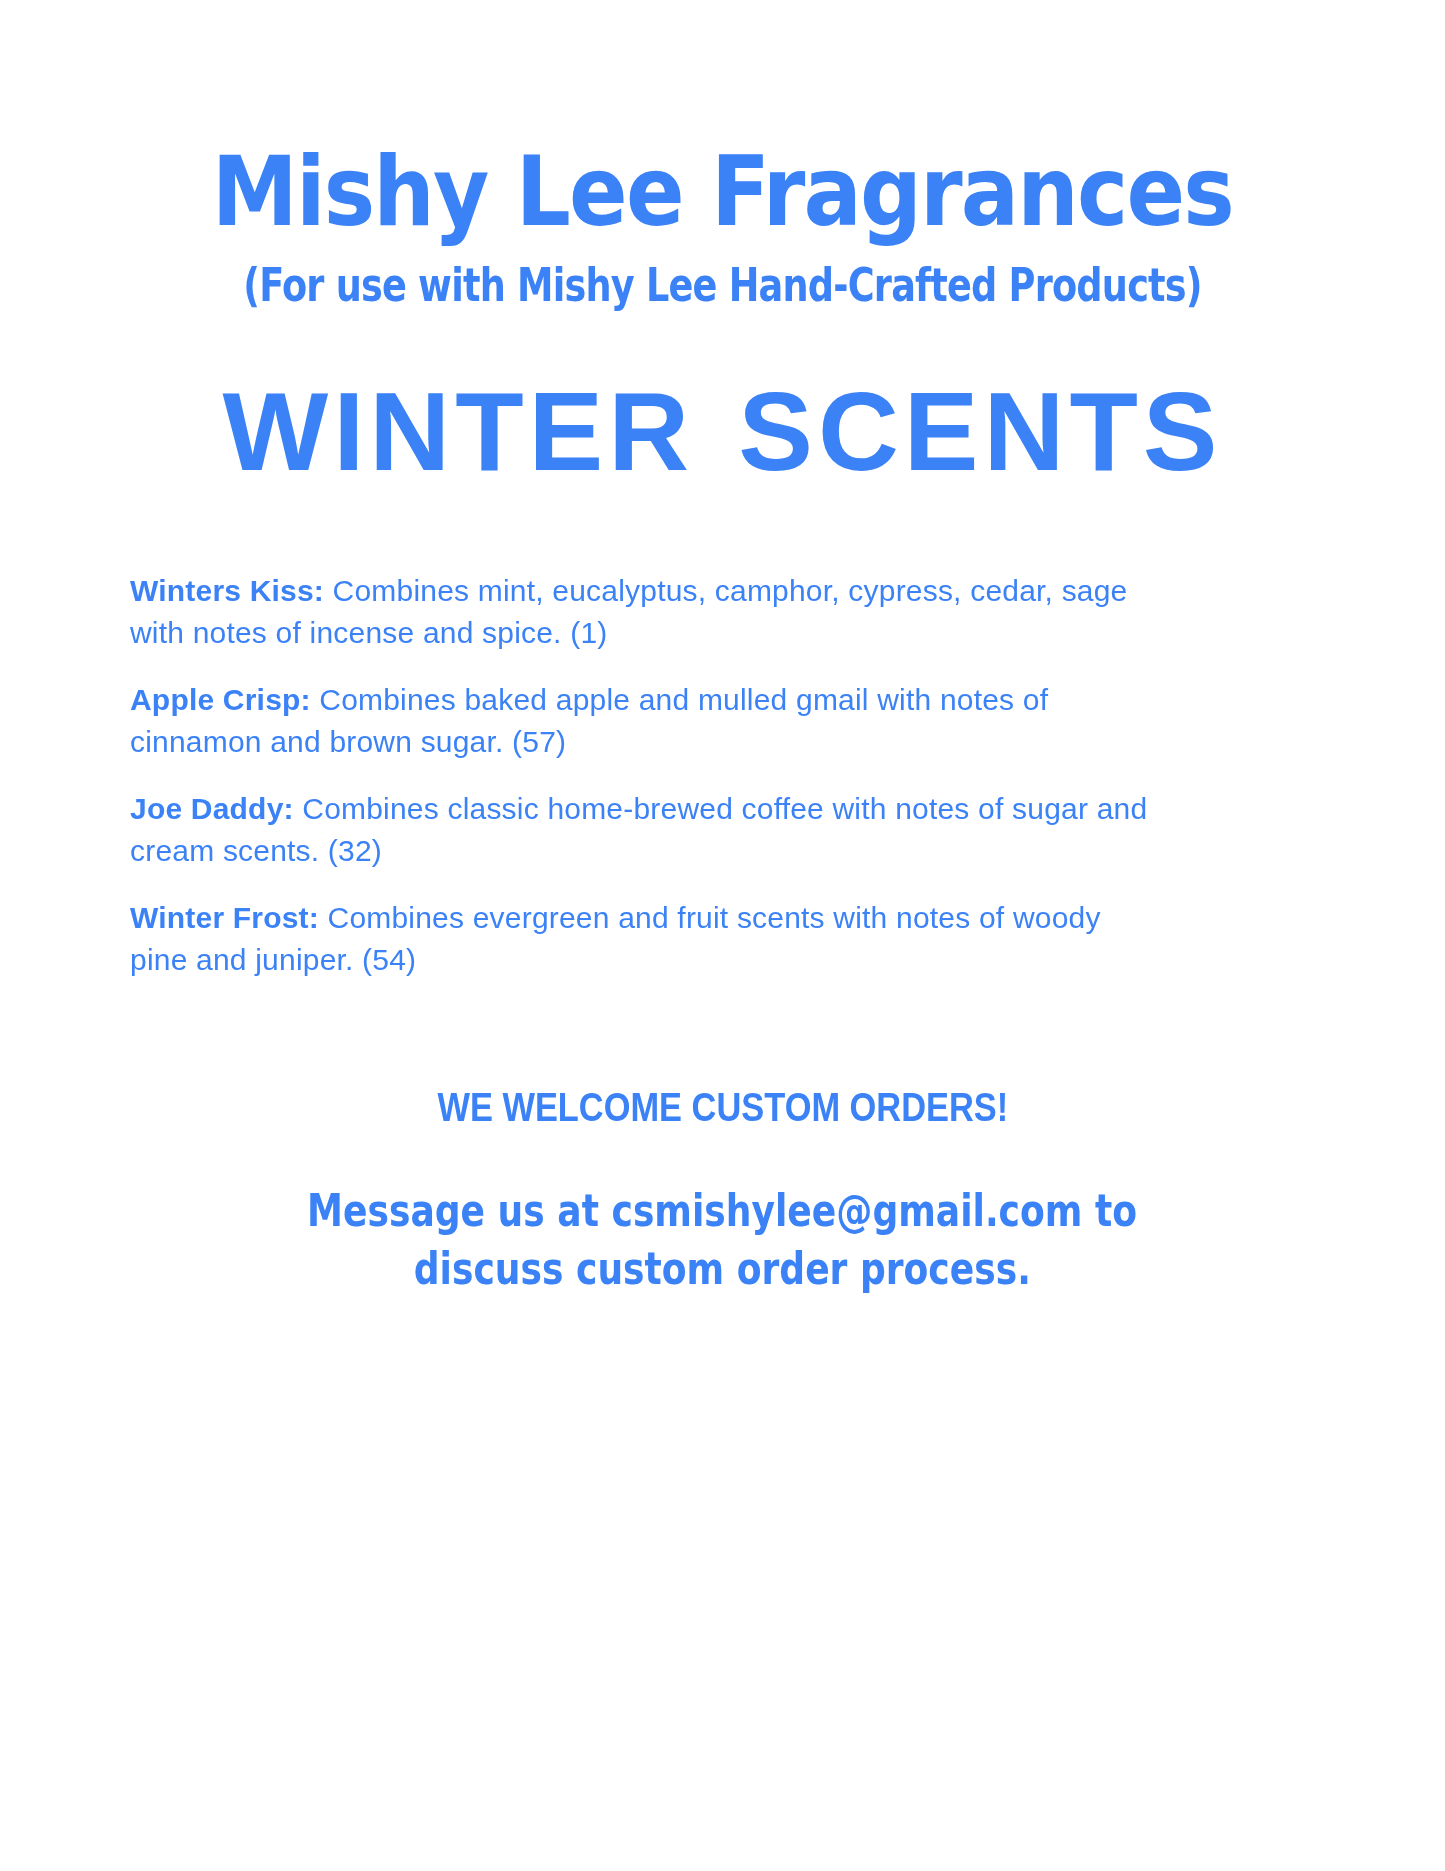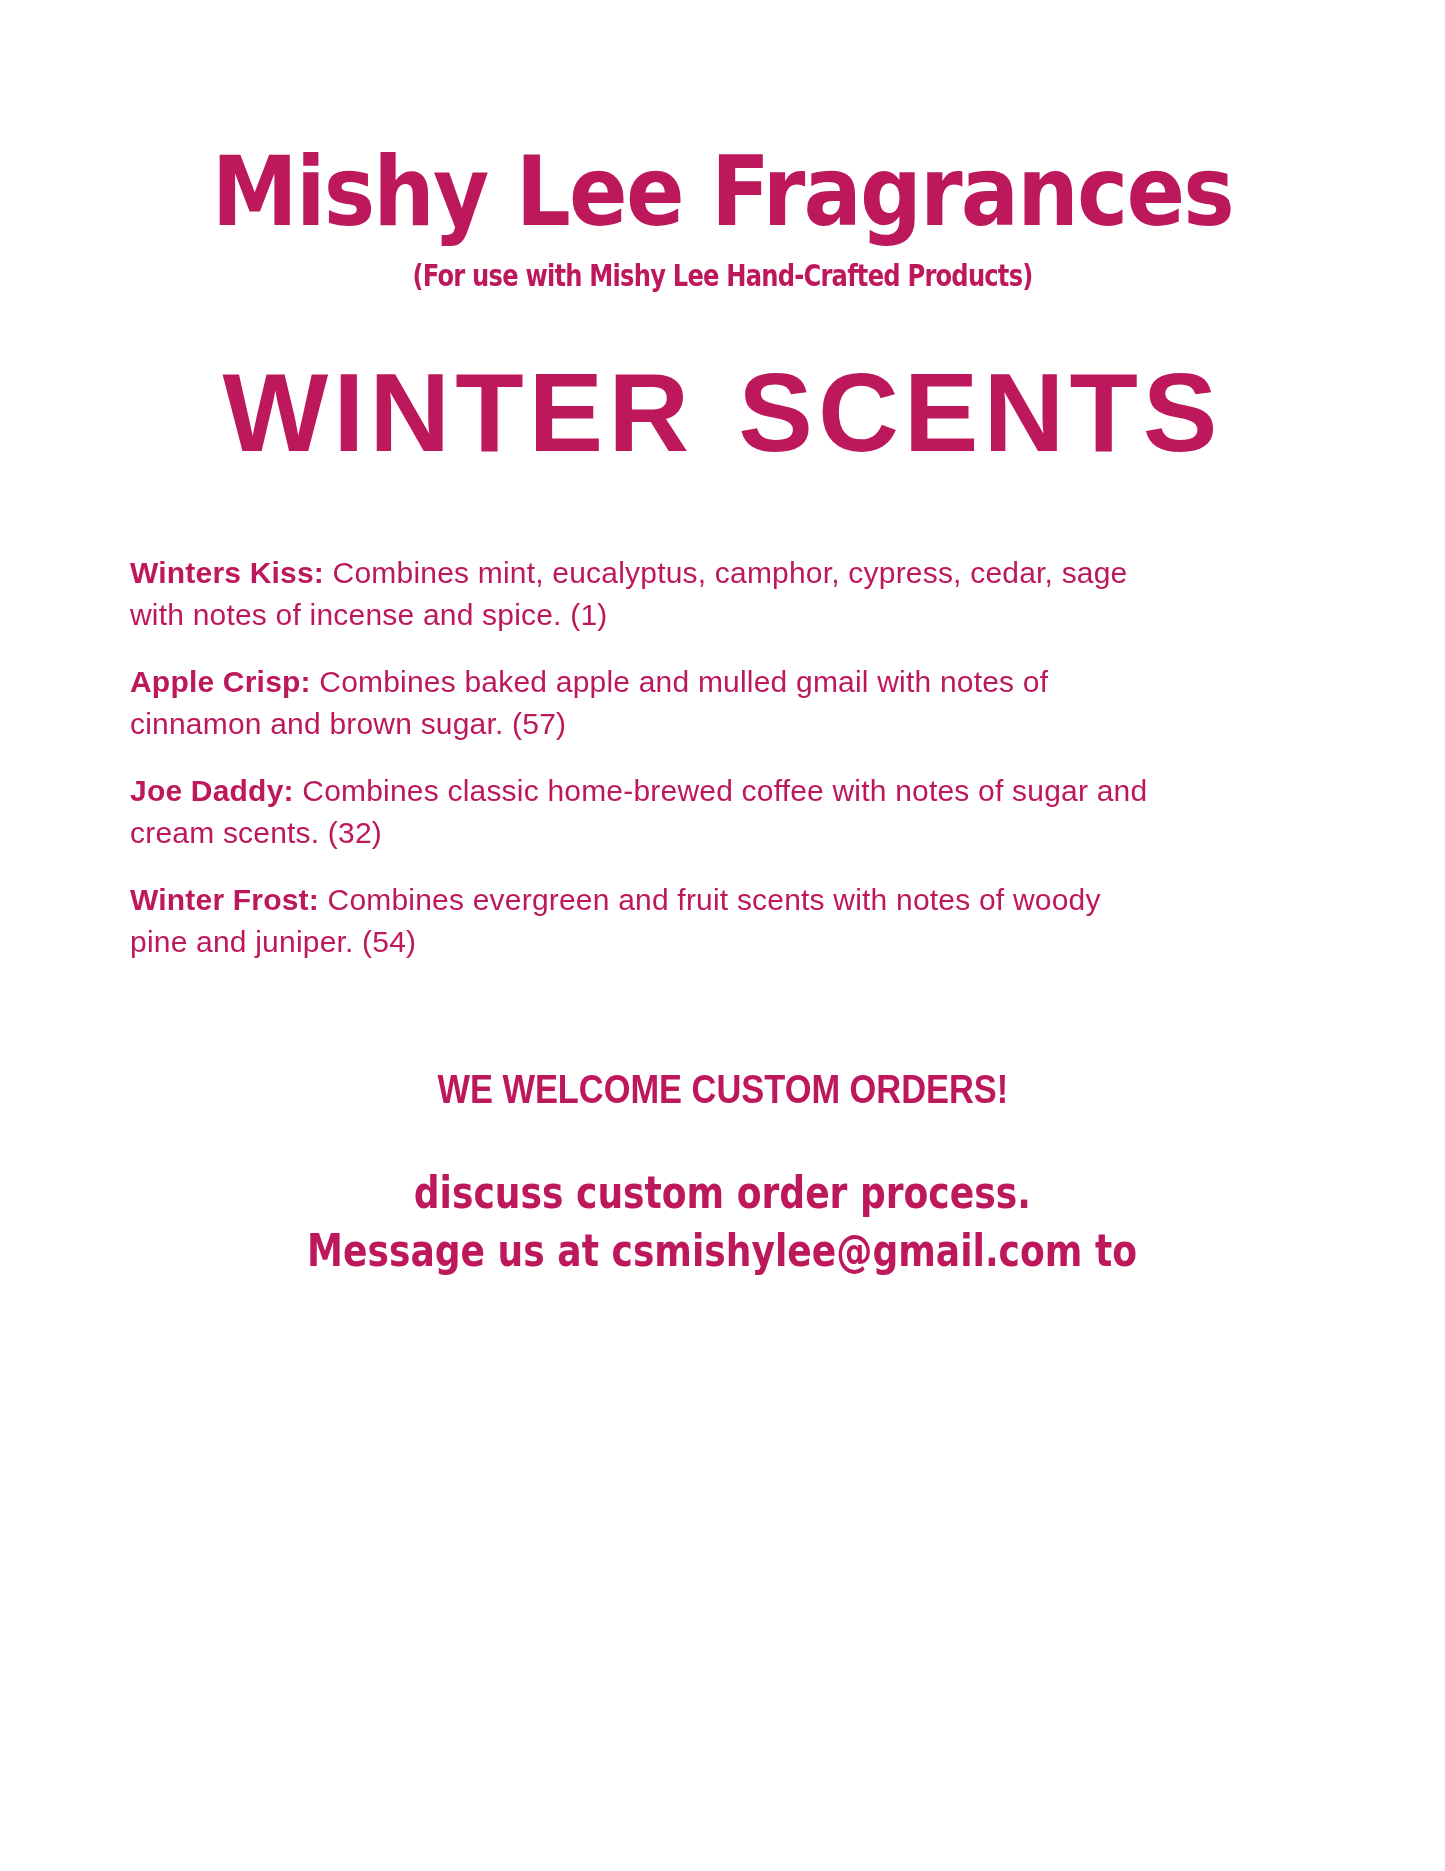--- a/index.html
+++ b/index.html
@@ -5,21 +5,21 @@
   html, body {
     margin: 0;
     padding: 0;
     background: #ffffff;
   }
   .sheet {
     position: relative;
     width: 1445px;
     height: 1871px;
     background: #ffffff;
-    color: #be185d;
+    color: #3b82f6;
     overflow: hidden; 
     font-family: "Liberation Sans", sans-serif;
   }
   .center { text-align: center; }
 
   
   .brand-title {
     margin: 140px 0 0 0;
     font-family: "DejaVu Sans", sans-serif;
     font-weight: bold;
@@ -30,21 +30,21 @@
   .brand-title .squeeze {
     display: inline-block;
     transform: scaleX(0.90);
     transform-origin: 50% 50%;
     letter-spacing: -2px;
   }
   .brand-subtitle {
     margin-top: 12px;
     font-family: "DejaVu Sans", sans-serif;
     font-weight: bold;
-    font-size: 31px;
+    font-size: 47px;
     line-height: 1.15;
     white-space: nowrap;
   }
   .brand-subtitle .squeeze {
     display: inline-block;
     transform: scaleX(0.78);
     transform-origin: 50% 50%;
     letter-spacing: -1px;
   }
 
@@ -142,20 +142,20 @@
     </div>
 
   </div>
 
   <div class="footer-heading center">
     <span class="squeeze">WE WELCOME CUSTOM ORDERS!</span>
   </div>
 
   <div class="footer-message center">
     <div class="line">
-      <span class="squeeze">discuss custom order process.</span>
+      <span class="squeeze">Message us at csmishylee@gmail.com to</span>
     </div>
     <div class="line">
-      <span class="squeeze">Message us at csmishylee@gmail.com to</span>
+      <span class="squeeze">discuss custom order process.</span>
     </div>
   </div>
 
 </div>
 
 </body></html>

